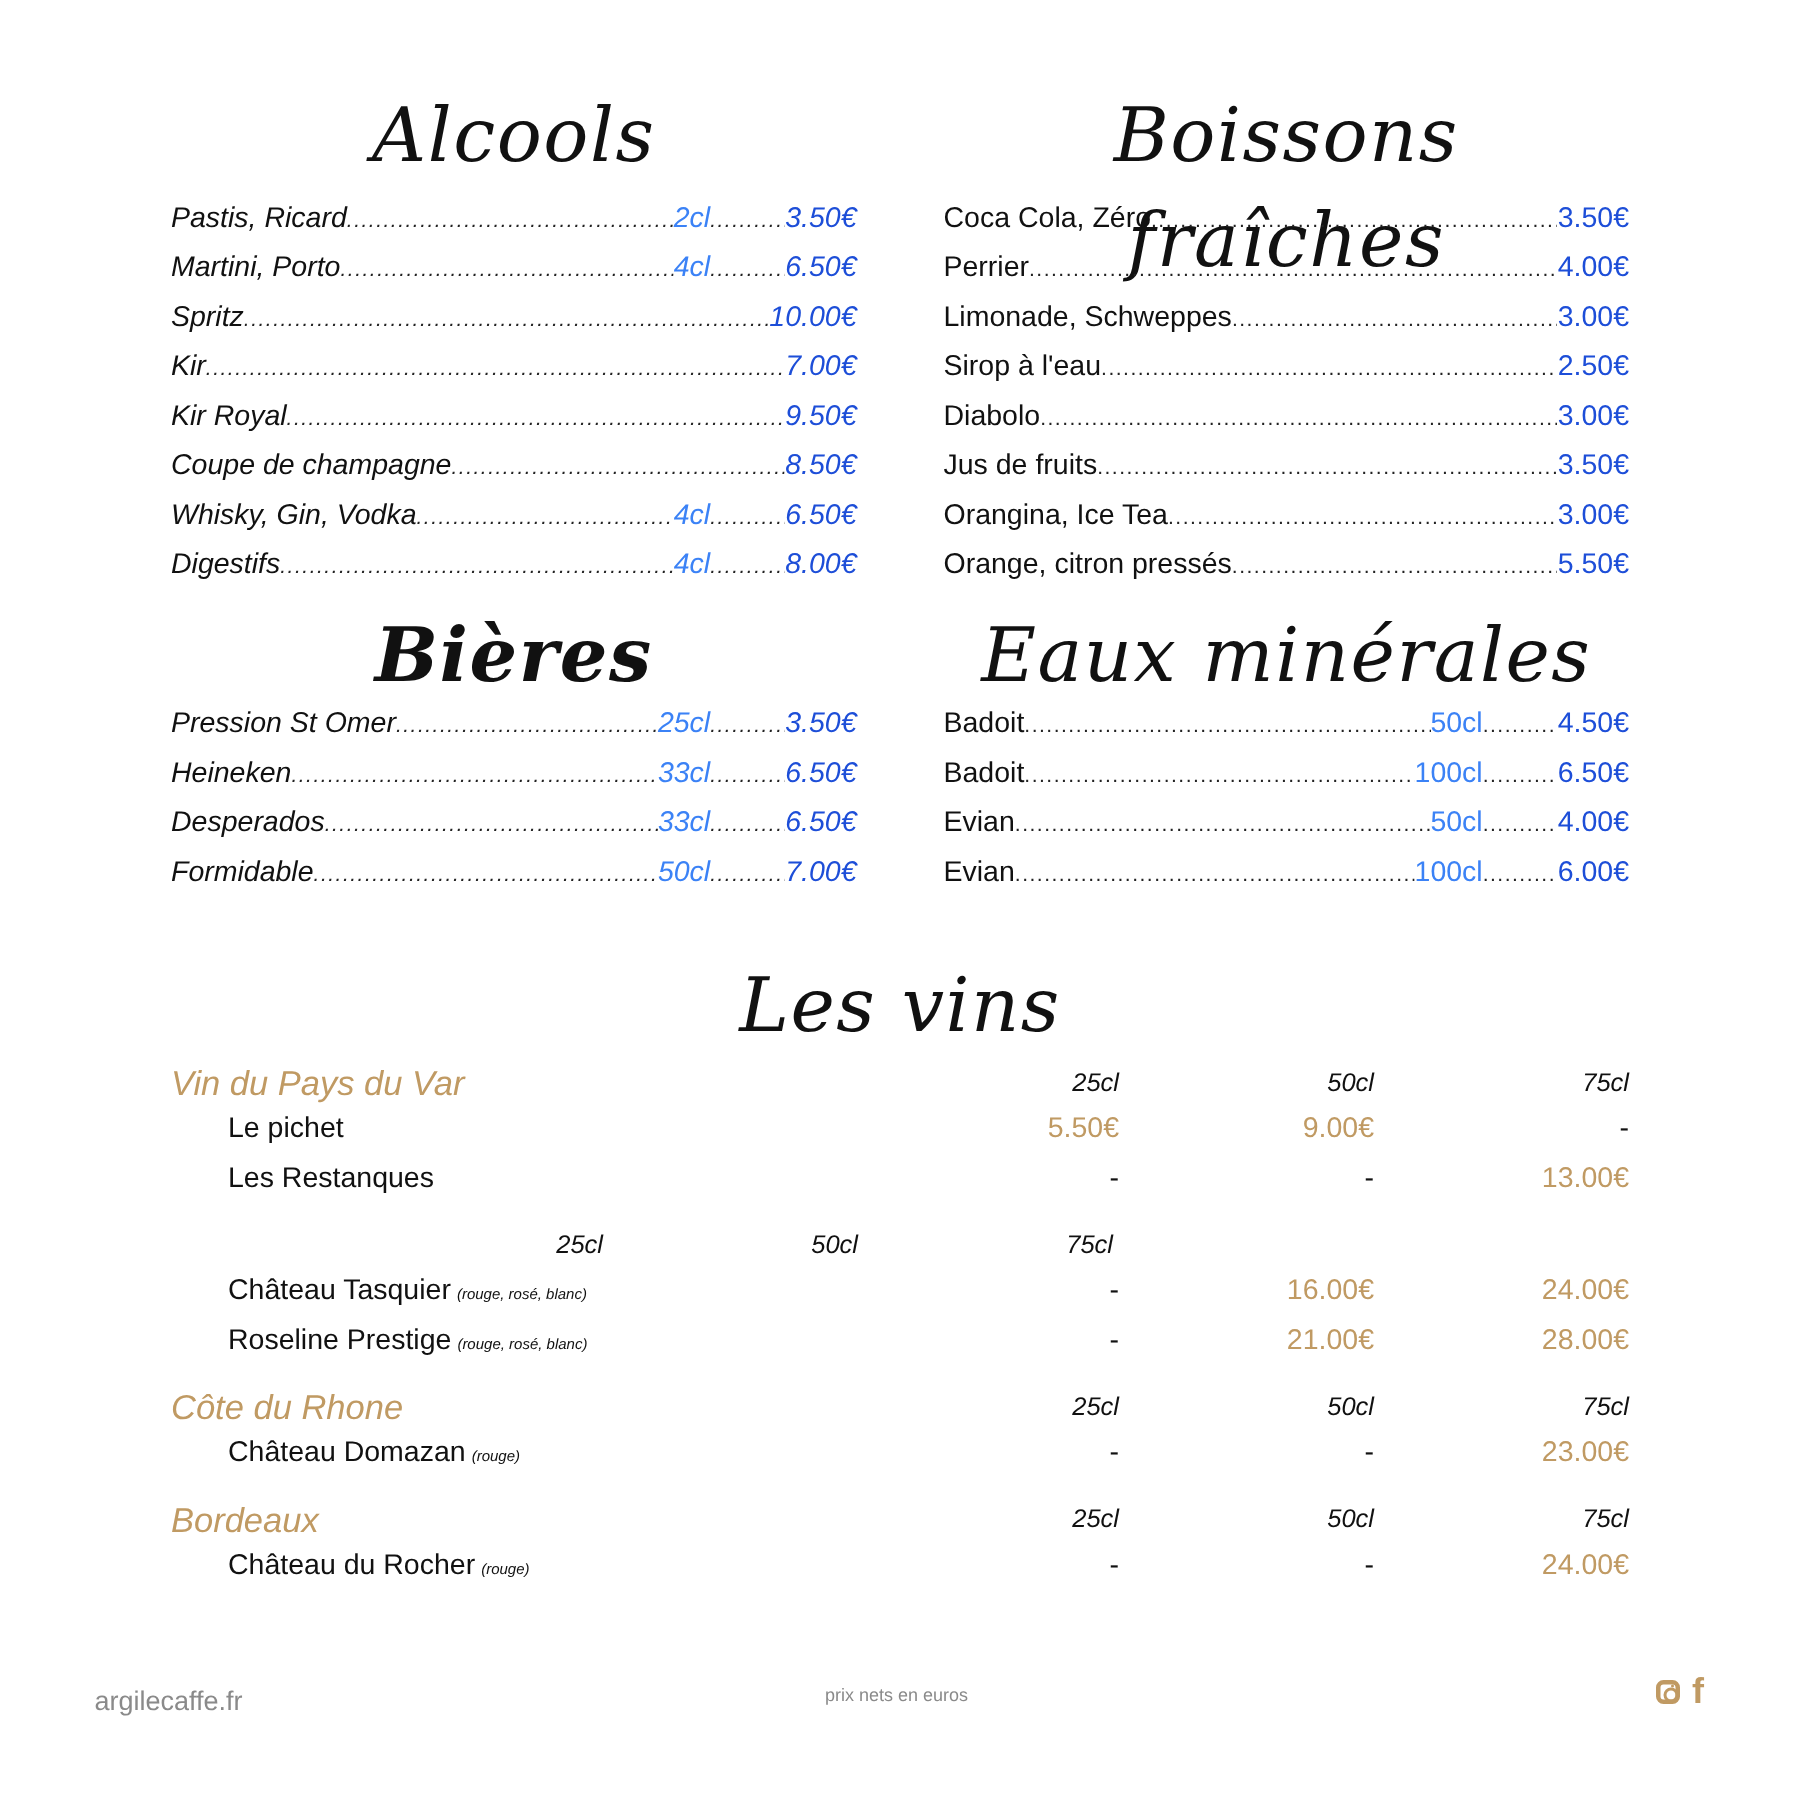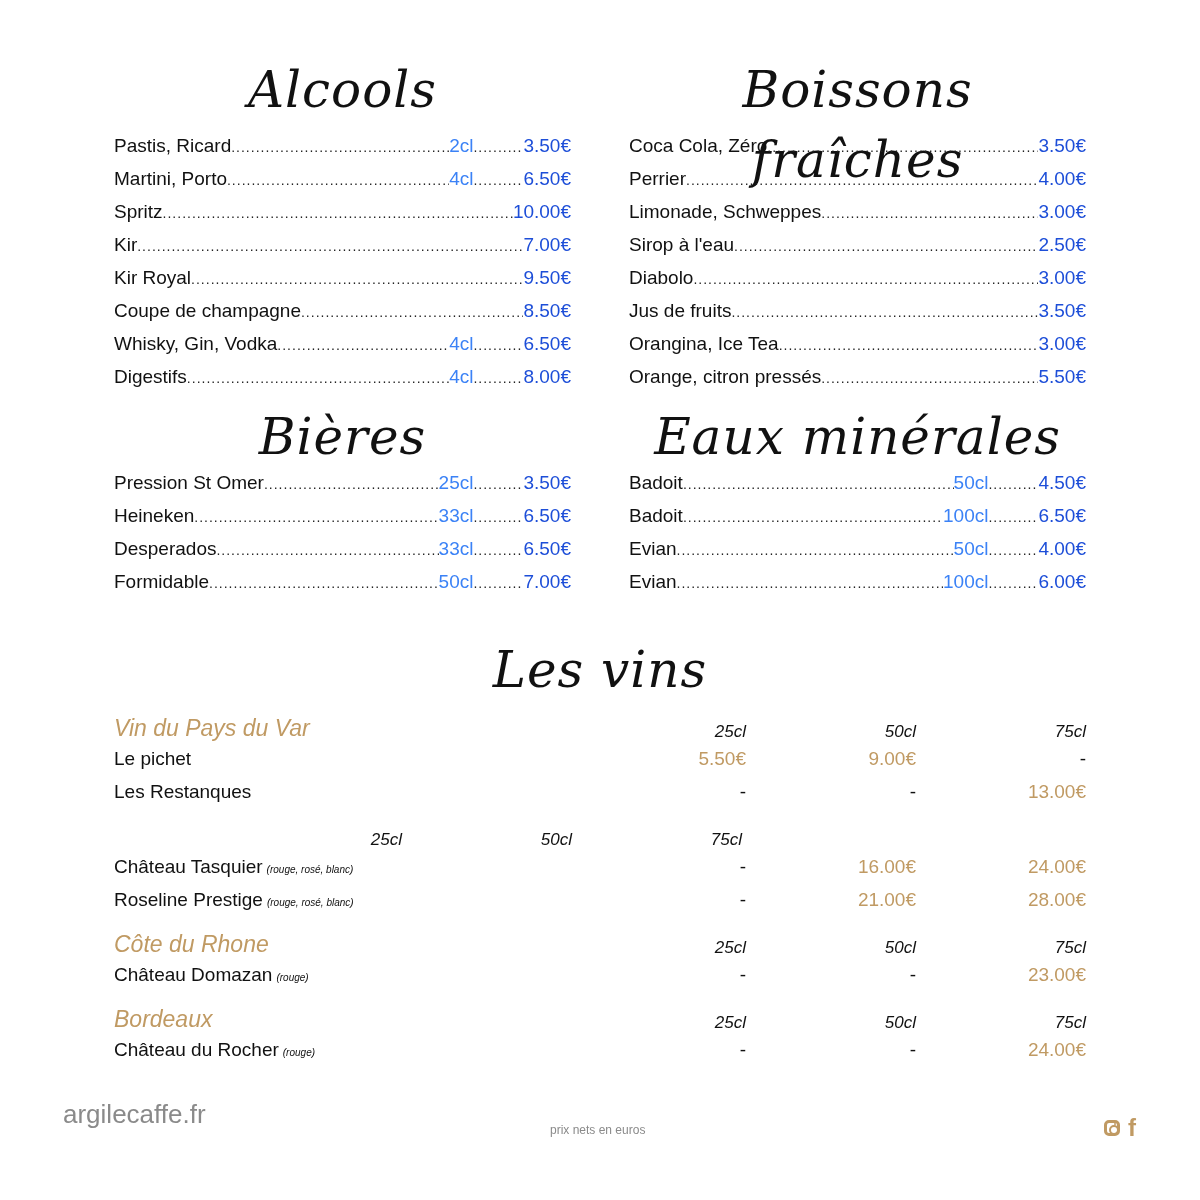--- a/index.html
+++ b/index.html
@@ -1,53 +1,53 @@
 <!DOCTYPE html>
 <html><head>
 <meta charset="utf-8">
 <style>
   html, body { margin:0; padding:0; background:#ffffff; }
   body { width:1200px; height:1200px; position:relative; overflow:hidden;
          font-family:"Liberation Sans", "DejaVu Sans", sans-serif; color:#111; }
   .col { position:absolute; width:457px; }
-  .col.left { left:114px; }
+  .col.left { left:114px;font-style:italic; }
   .col.right { left:629px; }
   .script-title { font-family:"DejaVu Serif", "Liberation Serif", serif; font-style:italic;
                   font-weight:normal; text-align:center; color:#111; font-size:50px;
                   letter-spacing:1px; height:70px; line-height:70px; margin:0; }
   .row { display:flex; align-items:baseline; height:33px; font-size:19px; white-space:nowrap; }
   .row .name { color:#111; }
   .row .dots { flex:1; overflow:hidden; color:#222; letter-spacing:1px; font-size:14px; }
   .row .dots::after { content:"......................................................................................................................................................"; }
   .row .vol { color:#3b82f6; }
   .row .price { color:#1d4ed8; }
   .row .sdots { width:50px; overflow:hidden; color:#222; letter-spacing:1px; font-size:14px; }
   .row .sdots::after { content:"................"; }
   #alcools-title { position:absolute; left:114px; top:55px; width:457px; }
   #alcools-list { top:135px; }
   #boissons-title { position:absolute; left:629px; top:55px; width:457px; }
   #boissons-list { top:135px; }
-  #bieres-title { position:absolute; left:114px; top:402px; width:457px; }
+  #bieres-title { position:absolute; left:114px; top:402px; width:457px;font-weight:bold; }
   #bieres-list { top:472px; }
   #eaux-title { position:absolute; left:629px; top:402px; width:457px; }
   #eaux-list { top:472px; }
   #vins-title { position:absolute; left:400px; top:635px; width:400px; }
   .wines { position:absolute; left:114px; top:700px; width:972px; }
-  .wrow { display:flex; align-items:center; height:33px; font-size:19px; }
+  .wrow { display:flex; align-items:flex-start; height:33px; font-size:19px;margin-left:38px; }
   .wrow .wname { flex:1; }
   .wrow .wname .note { font-style:italic; font-size:10px; margin-left:4px; }
   .wrow .c { width:170px; text-align:right; }
   .wrow .c.first { width:288px; }
-  .whead { display:flex; align-items:flex-end; height:40px; padding-top:2px; }
+  .whead { display:flex; align-items:center; height:40px; padding-top:2px; }
   .whead .cat { flex:1; color:#c09a63; font-style:italic; font-size:23px; }
   .whead .c { width:170px; text-align:right; font-style:italic; font-size:17px; color:#111; }
   .whead .c.first { width:288px; }
   .gold { color:#c09a63; }
   .dash { color:#111; }
-  .footer-site { position:absolute; left:63px; top:1099px; font-size:26px; color:#8a8a8a; }
+  .footer-site { position:absolute; left:63px; top:1124px; font-size:18px; color:#8a8a8a; }
   .footer-note { position:absolute; left:550px; top:1123px; font-size:12px; color:#8a8a8a; }
   .social { position:absolute; left:1104px; top:1118px; display:flex; gap:8px; align-items:center; }
   .ig { width:16px; height:16px; border:3px solid #c09a63; border-radius:5px; position:relative; box-sizing:border-box; }
   .ig::before { content:""; position:absolute; left:2px; top:2px; width:6px; height:6px; border:2px solid #c09a63; border-radius:50%; }
   .ig::after { content:""; position:absolute; right:1px; top:0px; width:2px; height:2px; background:#c09a63; border-radius:50%; }
   .fb { color:#c09a63; font-weight:bold; font-size:24px; line-height:20px; font-family:"Liberation Sans", sans-serif; }
 </style>
 </head>
 <body>
 

